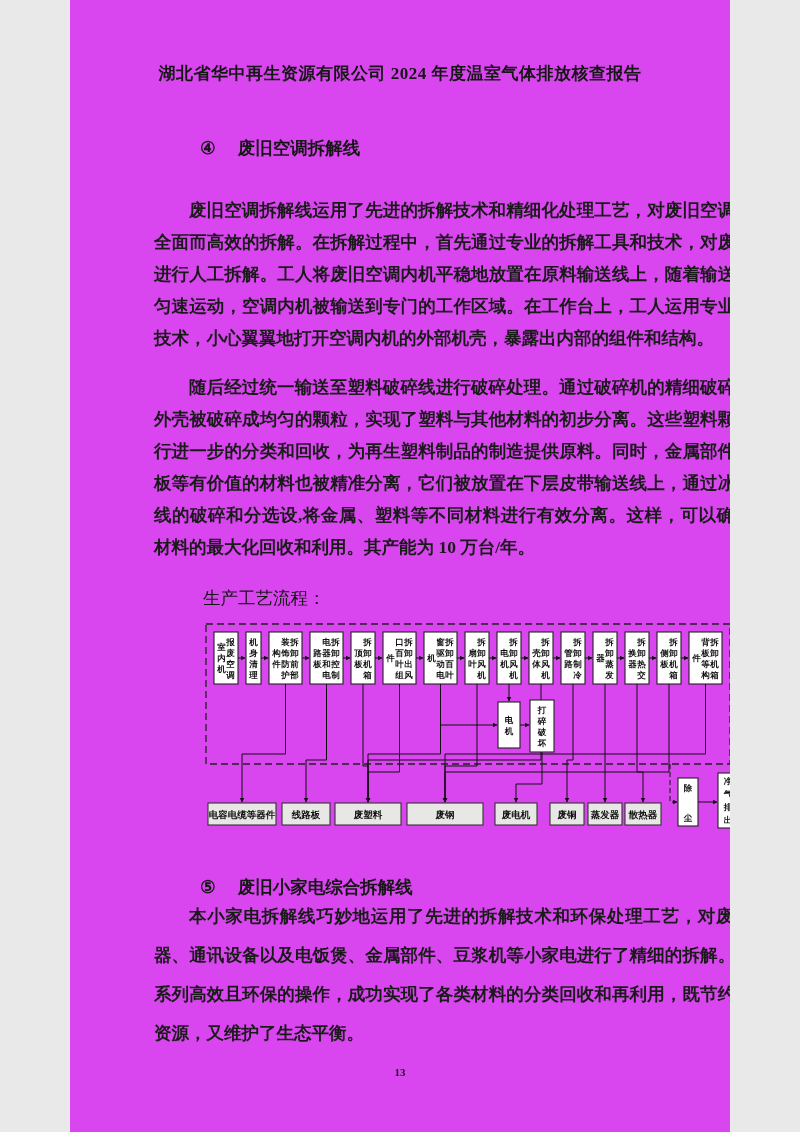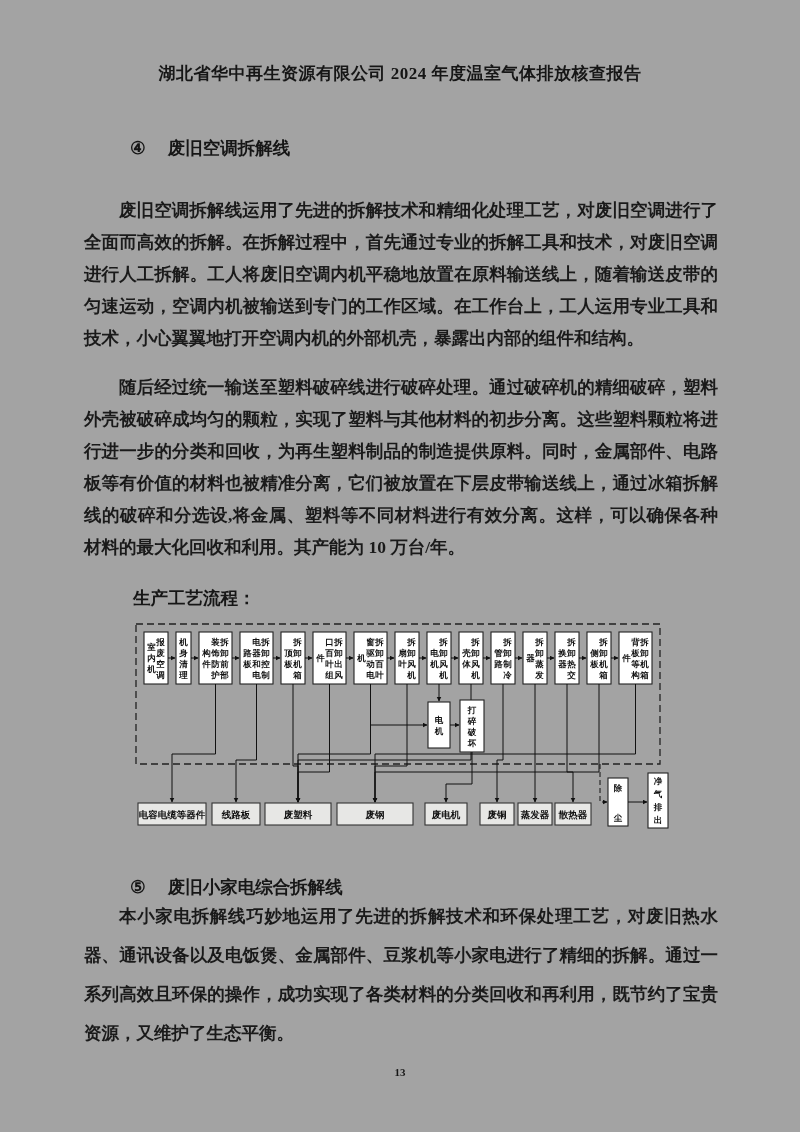--- a/index.html
+++ b/index.html
@@ -1,25 +1,25 @@
 <!DOCTYPE html>
 <html><head>
 <meta charset="utf-8">
 <style>
   html,body{margin:0;padding:0;background:#e9e9e9;}
-  .page{position:relative;width:800px;height:1132px;background:#a3a3a3;margin:0 auto;
+  .page{position:relative;width:660px;height:1132px;background:#d946ef;margin:0 auto;
         font-family:"Liberation Serif","DejaVu Serif",serif;color:#161616;overflow:hidden;}
   .doc-title{position:absolute;top:62px;left:0;width:100%;text-align:center;
         font-size:17px;font-weight:bold;letter-spacing:.5px;}
   .sec-head{position:absolute;left:130px;font-size:17.5px;font-weight:bold;}
   .sec-num{display:inline-block;margin-right:22px;font-weight:bold;}
   .para{position:absolute;left:84px;width:634px;font-size:17.5px;font-weight:600;
         line-height:32px;text-align:justify;text-indent:2em;color:#1a1a1a;}
   .para.p5{line-height:39px;}
-  .flow-label{position:absolute;left:133px;top:586px;font-size:17.5px;font-weight:bold;}
+  .flow-label{position:absolute;left:133px;top:586px;font-size:17.5px;font-weight:normal;}
   .flow-wrap{position:absolute;left:128px;top:614px;width:548px;height:237px;}
   .page-num{position:absolute;top:1066px;left:0;width:100%;text-align:center;
         font-size:11px;font-weight:bold;font-family:Liberation Serif, serif;}
   svg text{font-family:"Liberation Sans","DejaVu Sans",sans-serif;fill:#111;}
 </style>
 </head>
 <body>
 
 <div class="page">
 

